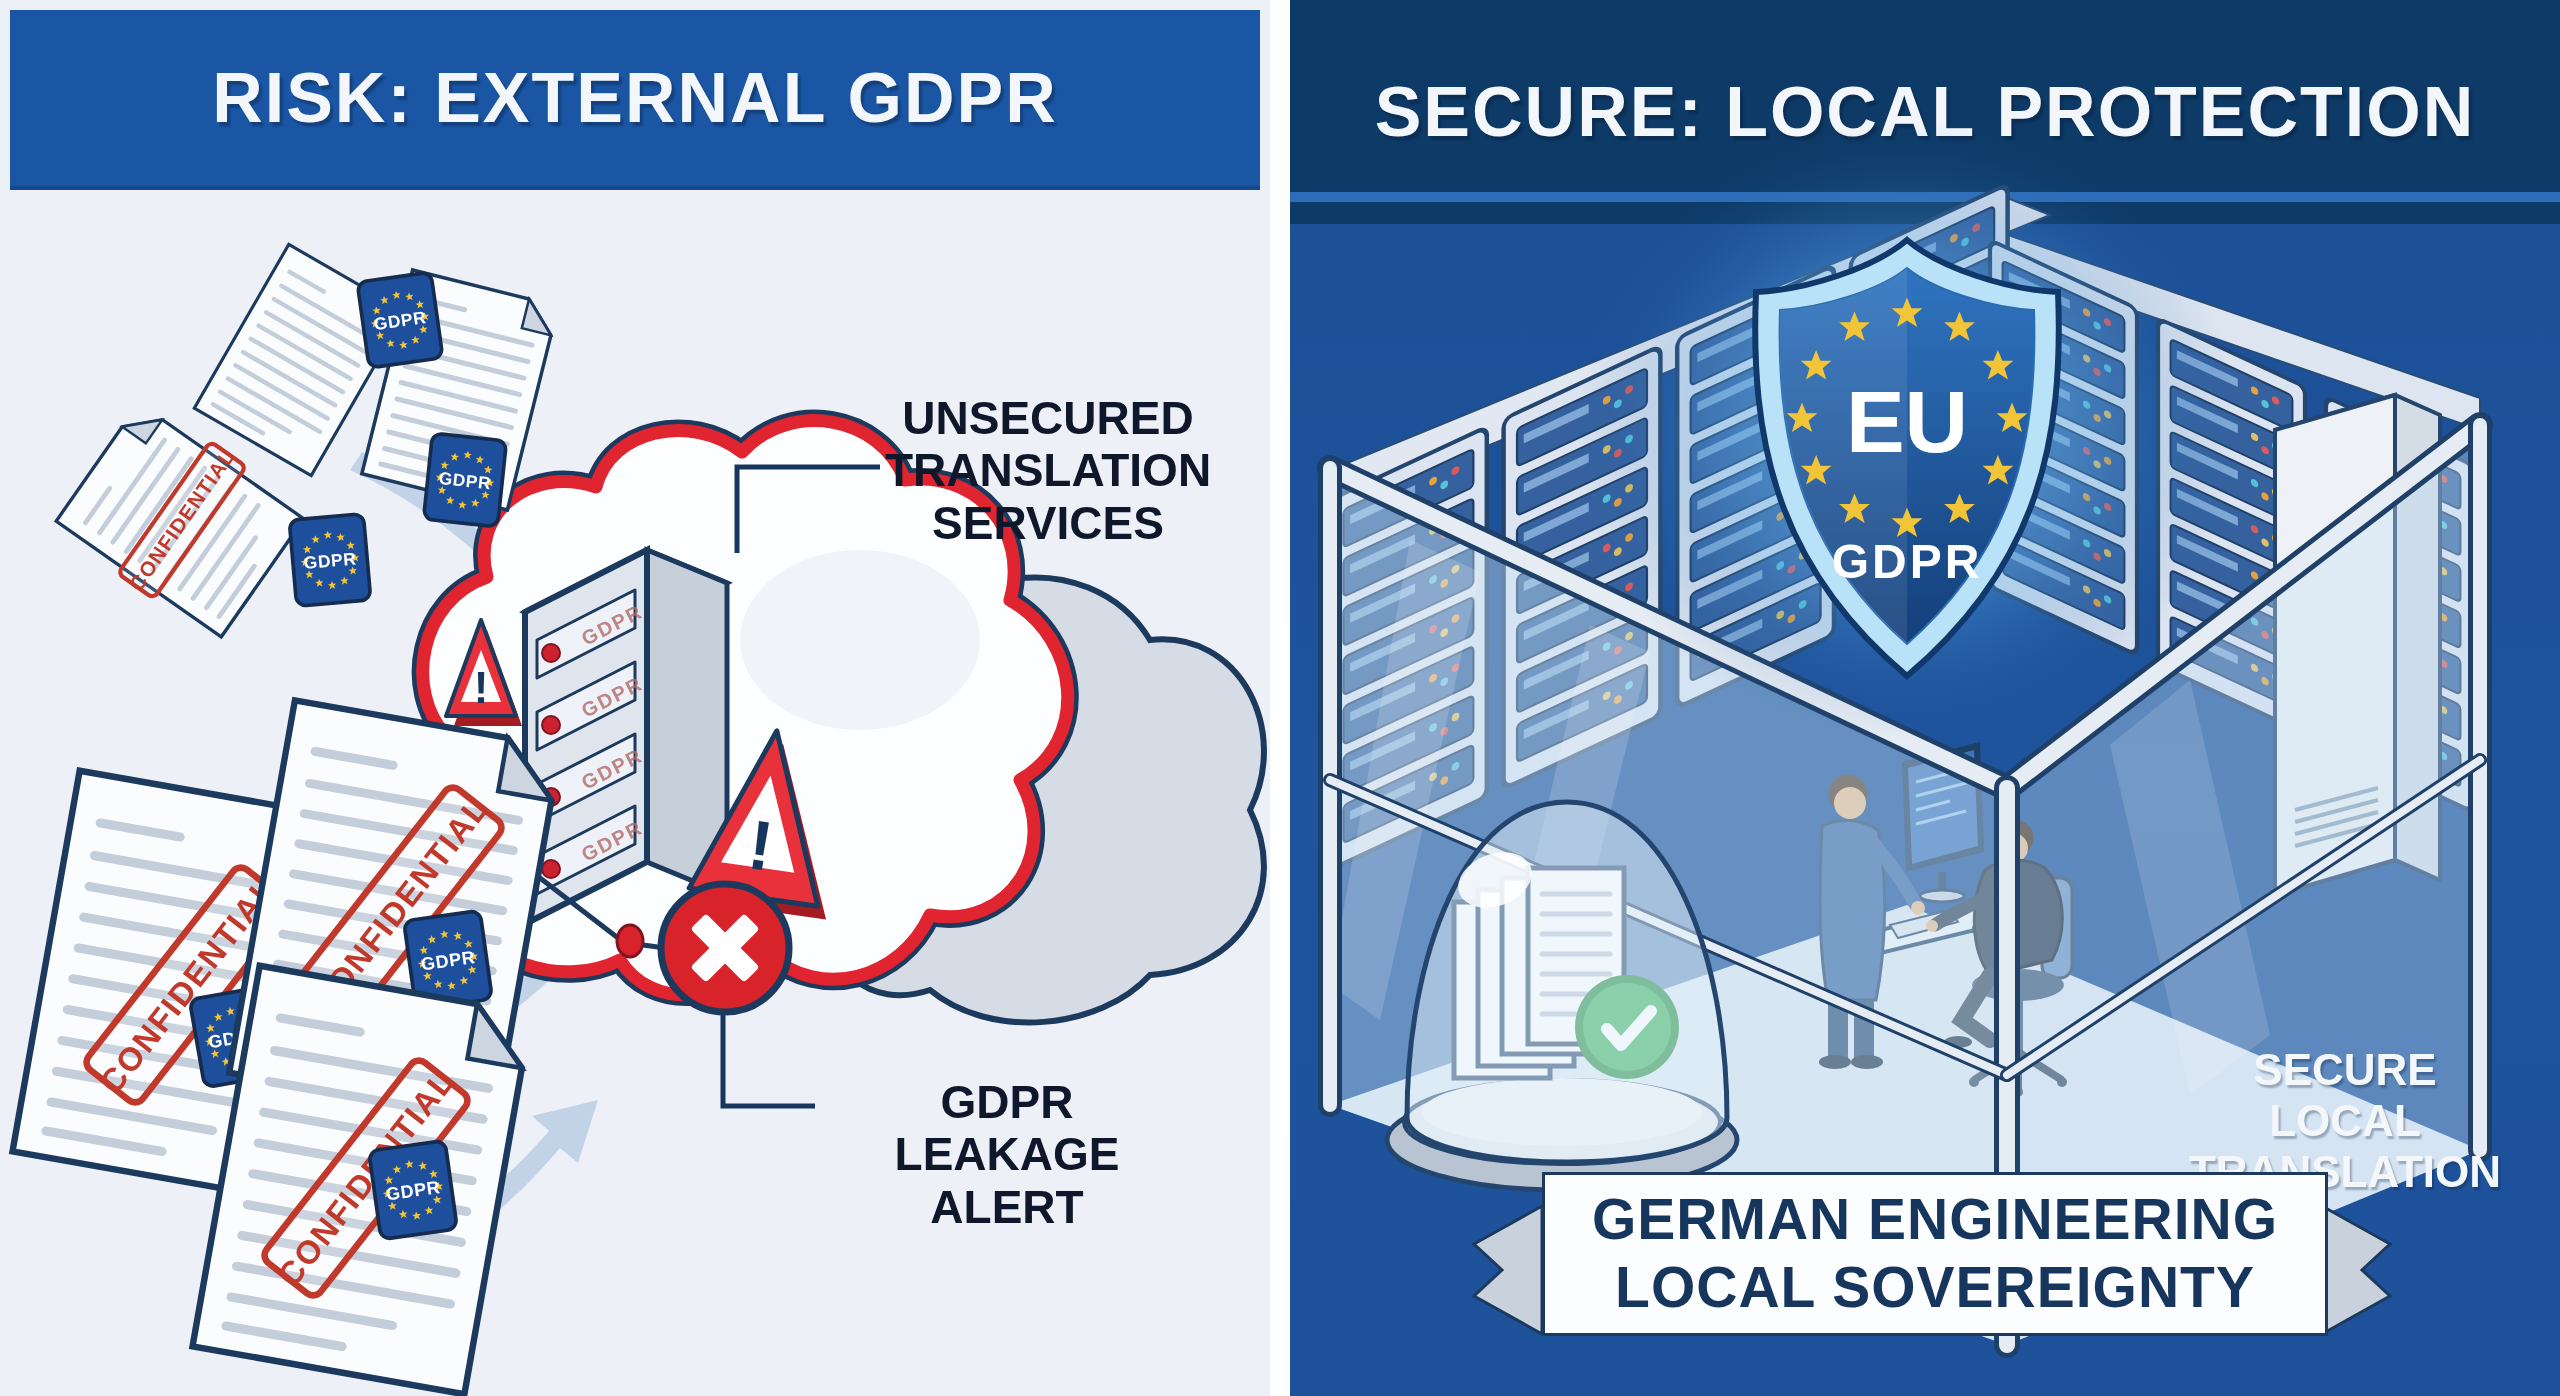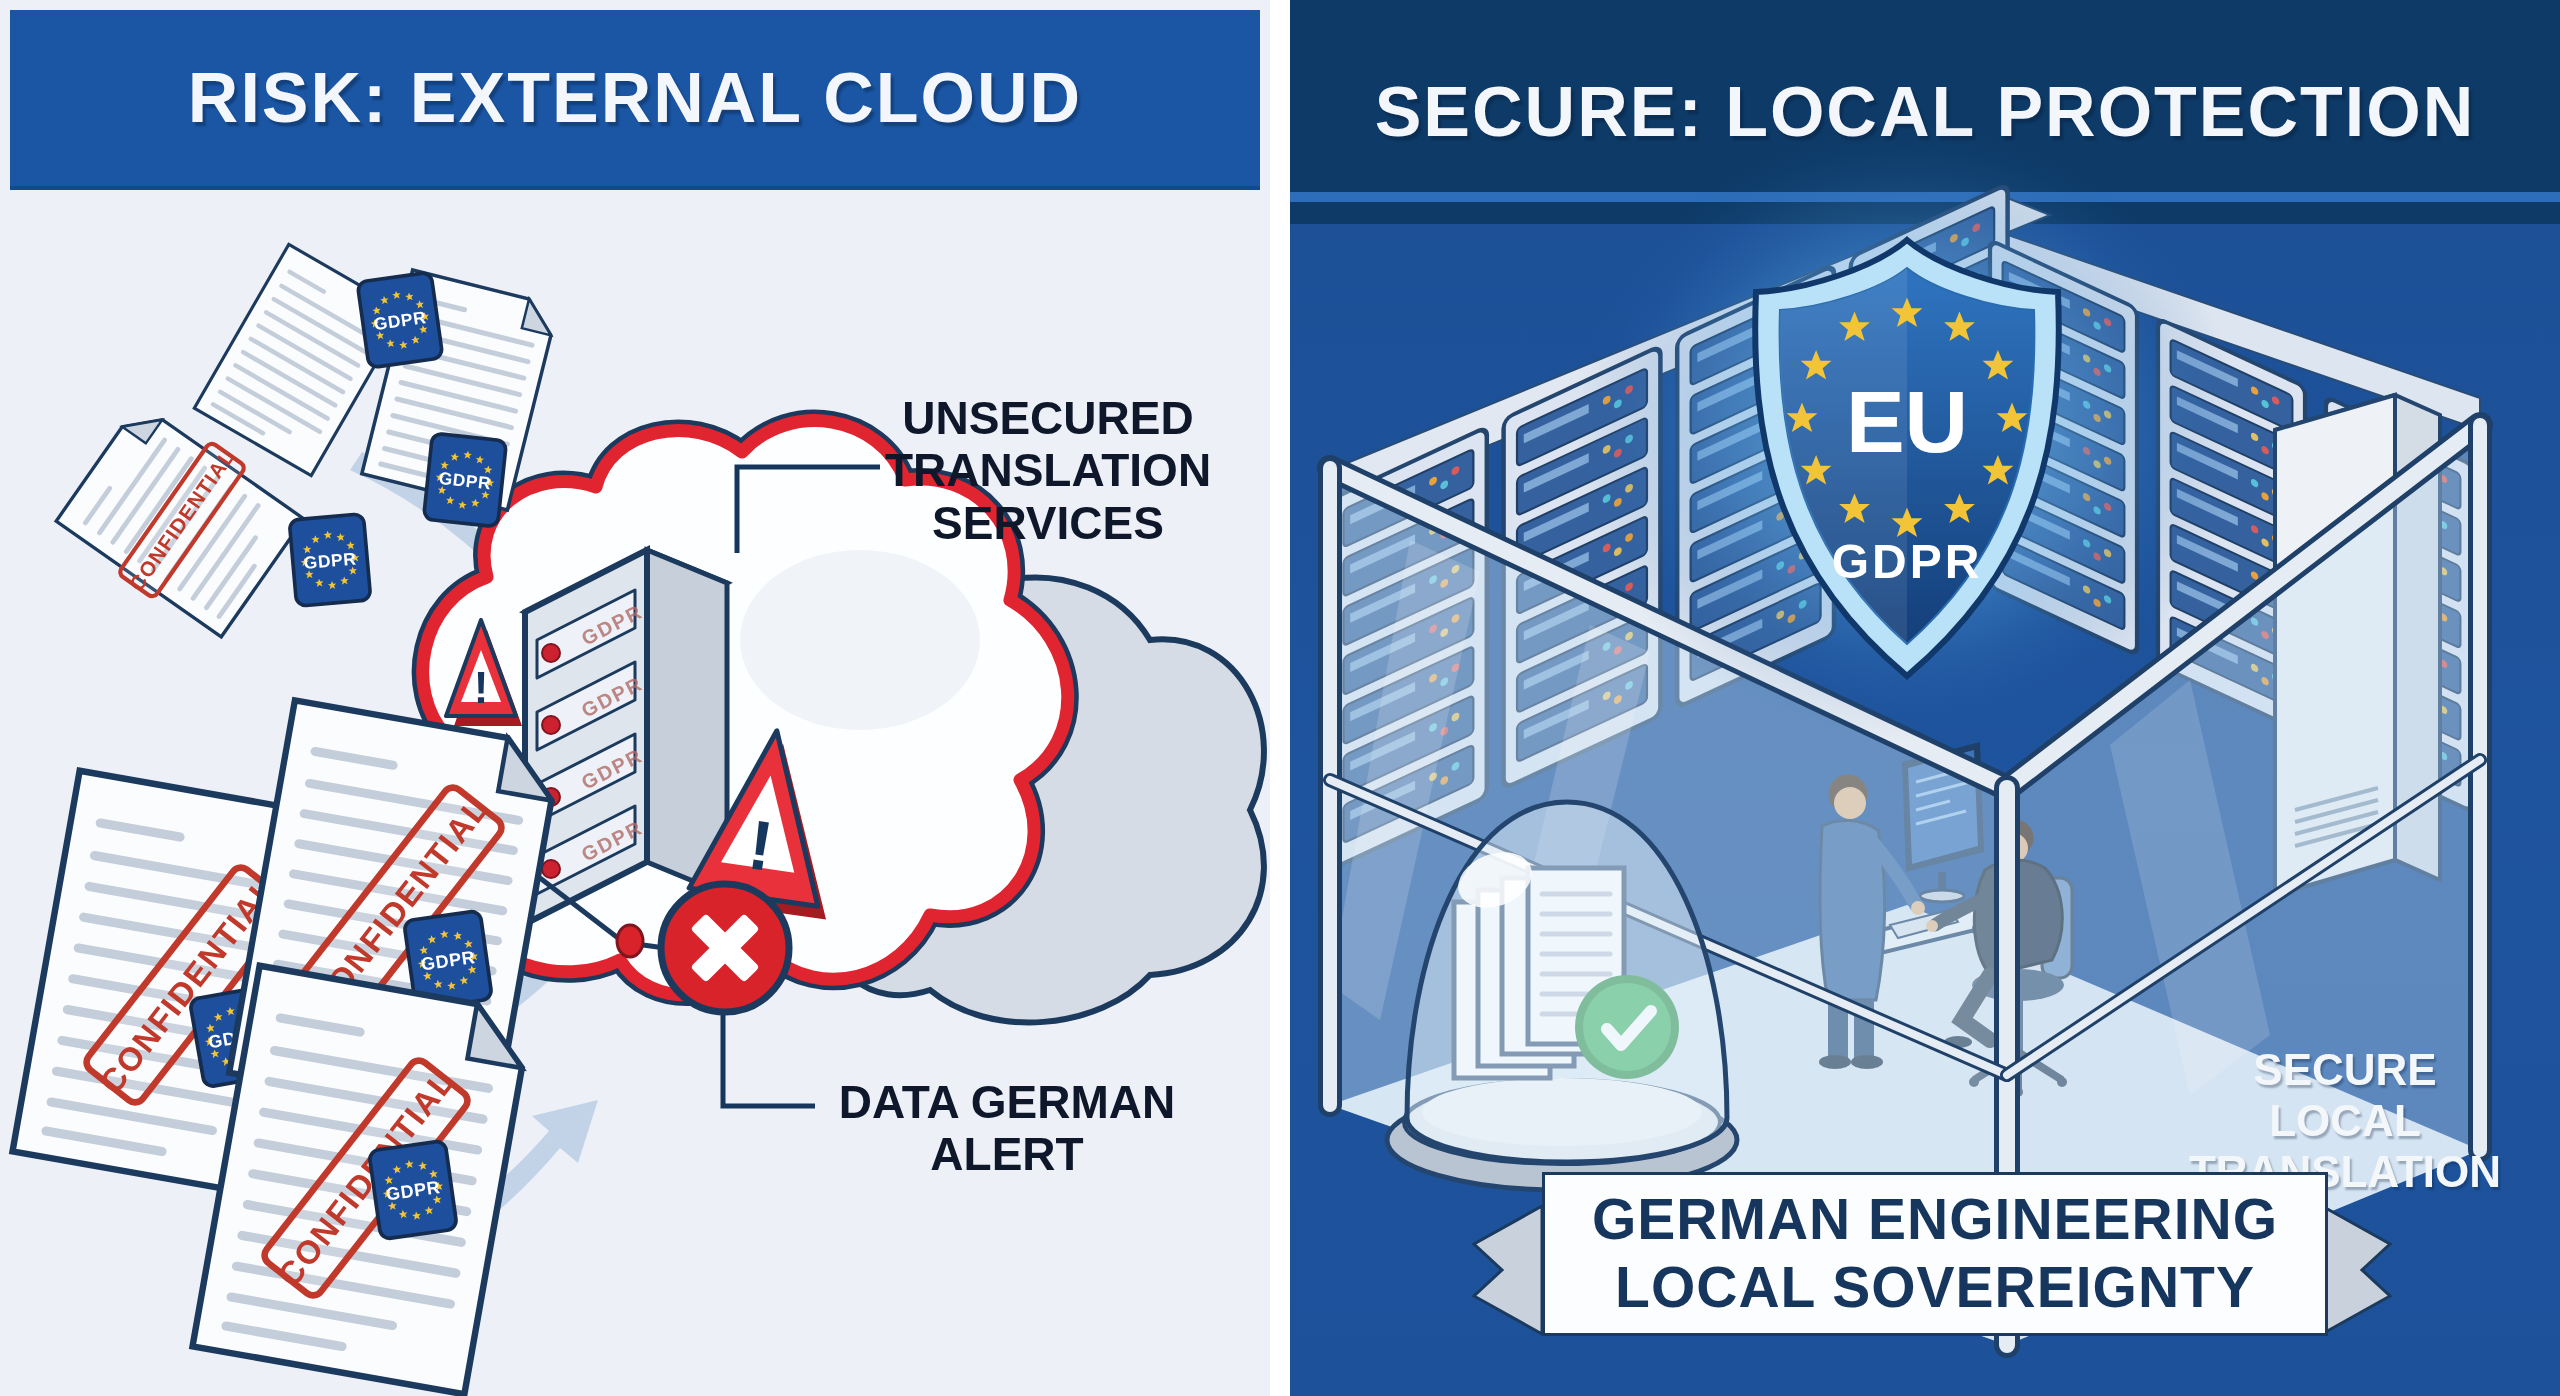--- a/index.html
+++ b/index.html
@@ -28,21 +28,21 @@
           align-items:center;justify-content:center;gap:2px;}
   #banner span{font-size:57px;font-weight:bold;color:#17365e;letter-spacing:1px;line-height:1.15;}
   svg{display:block;}
 </style>
 </head>
 <body>
 
 <div id="stage">
 
   <div id="panel-left" class="panel">
-    <div id="hdr-left" class="abs panel-header">RISK: EXTERNAL CLOUD</div>
+    <div id="hdr-left" class="abs panel-header">RISK: EXTERNAL GDPR</div>
 
     <svg class="abs" style="left:0;top:0" width="1270" height="1396" viewBox="0 0 1270 1396">
       <defs>
         <path id="star" d="M0,-7 L2,-2.2 L7,-2.2 L3,1.2 L4.6,6.4 L0,3.4 L-4.6,6.4 L-3,1.2 L-7,-2.2 L-2,-2.2 Z" fill="#f2c437"></path>
         <g id="doc">
           <path d="M-150,-210 H90 L150,-150 V210 H-150 Z" fill="#fbfcfe" stroke="#1b3a5e" stroke-width="7"></path>
           <path d="M90,-210 V-150 H150 Z" fill="#ccd5e0" stroke="#1b3a5e" stroke-width="5"></path>
           <g stroke="#c4cdda" stroke-width="10" stroke-linecap="round">
             <line x1="-118" y1="-158" x2="-30" y2="-158"></line>
             <line x1="-118" y1="-122" x2="118" y2="-122"></line>
@@ -179,21 +179,21 @@
       <use href="#doc" transform="translate(395,910) rotate(10) scale(0.9)"></use>
       <use href="#stamp" transform="translate(400,905) rotate(-52) scale(0.82)"></use>
       <use href="#badge" transform="translate(448,960) rotate(-8) scale(0.62)"></use>
 
       <use href="#doc" transform="translate(362,1180) rotate(10) scale(0.92)"></use>
       <use href="#stamp" transform="translate(366,1178) rotate(-52) scale(0.82)"></use>
       <use href="#badge" transform="translate(413,1190) rotate(-8) scale(0.62)"></use>
     </svg>
 
     <div id="callout-unsecured" class="abs callout">UNSECURED TRANSLATION SERVICES</div>
-    <div id="callout-leakage" class="abs callout">DATA GERMAN ALERT</div>
+    <div id="callout-leakage" class="abs callout">GDPR LEAKAGE ALERT</div>
   </div>
 
   <div id="panel-right" class="panel">
     <div id="hdr-right" class="abs panel-header">SECURE: LOCAL PROTECTION</div>
     <div id="hdr-right-strip" class="abs"></div>
 
     <svg class="abs" style="left:0;top:0" width="1270" height="1396" viewBox="0 0 1270 1396">
       <defs>
         <radialGradient id="glow" cx="50%" cy="50%" r="50%">
           <stop offset="0%" stop-color="rgba(130,205,246,0.8)"></stop>

